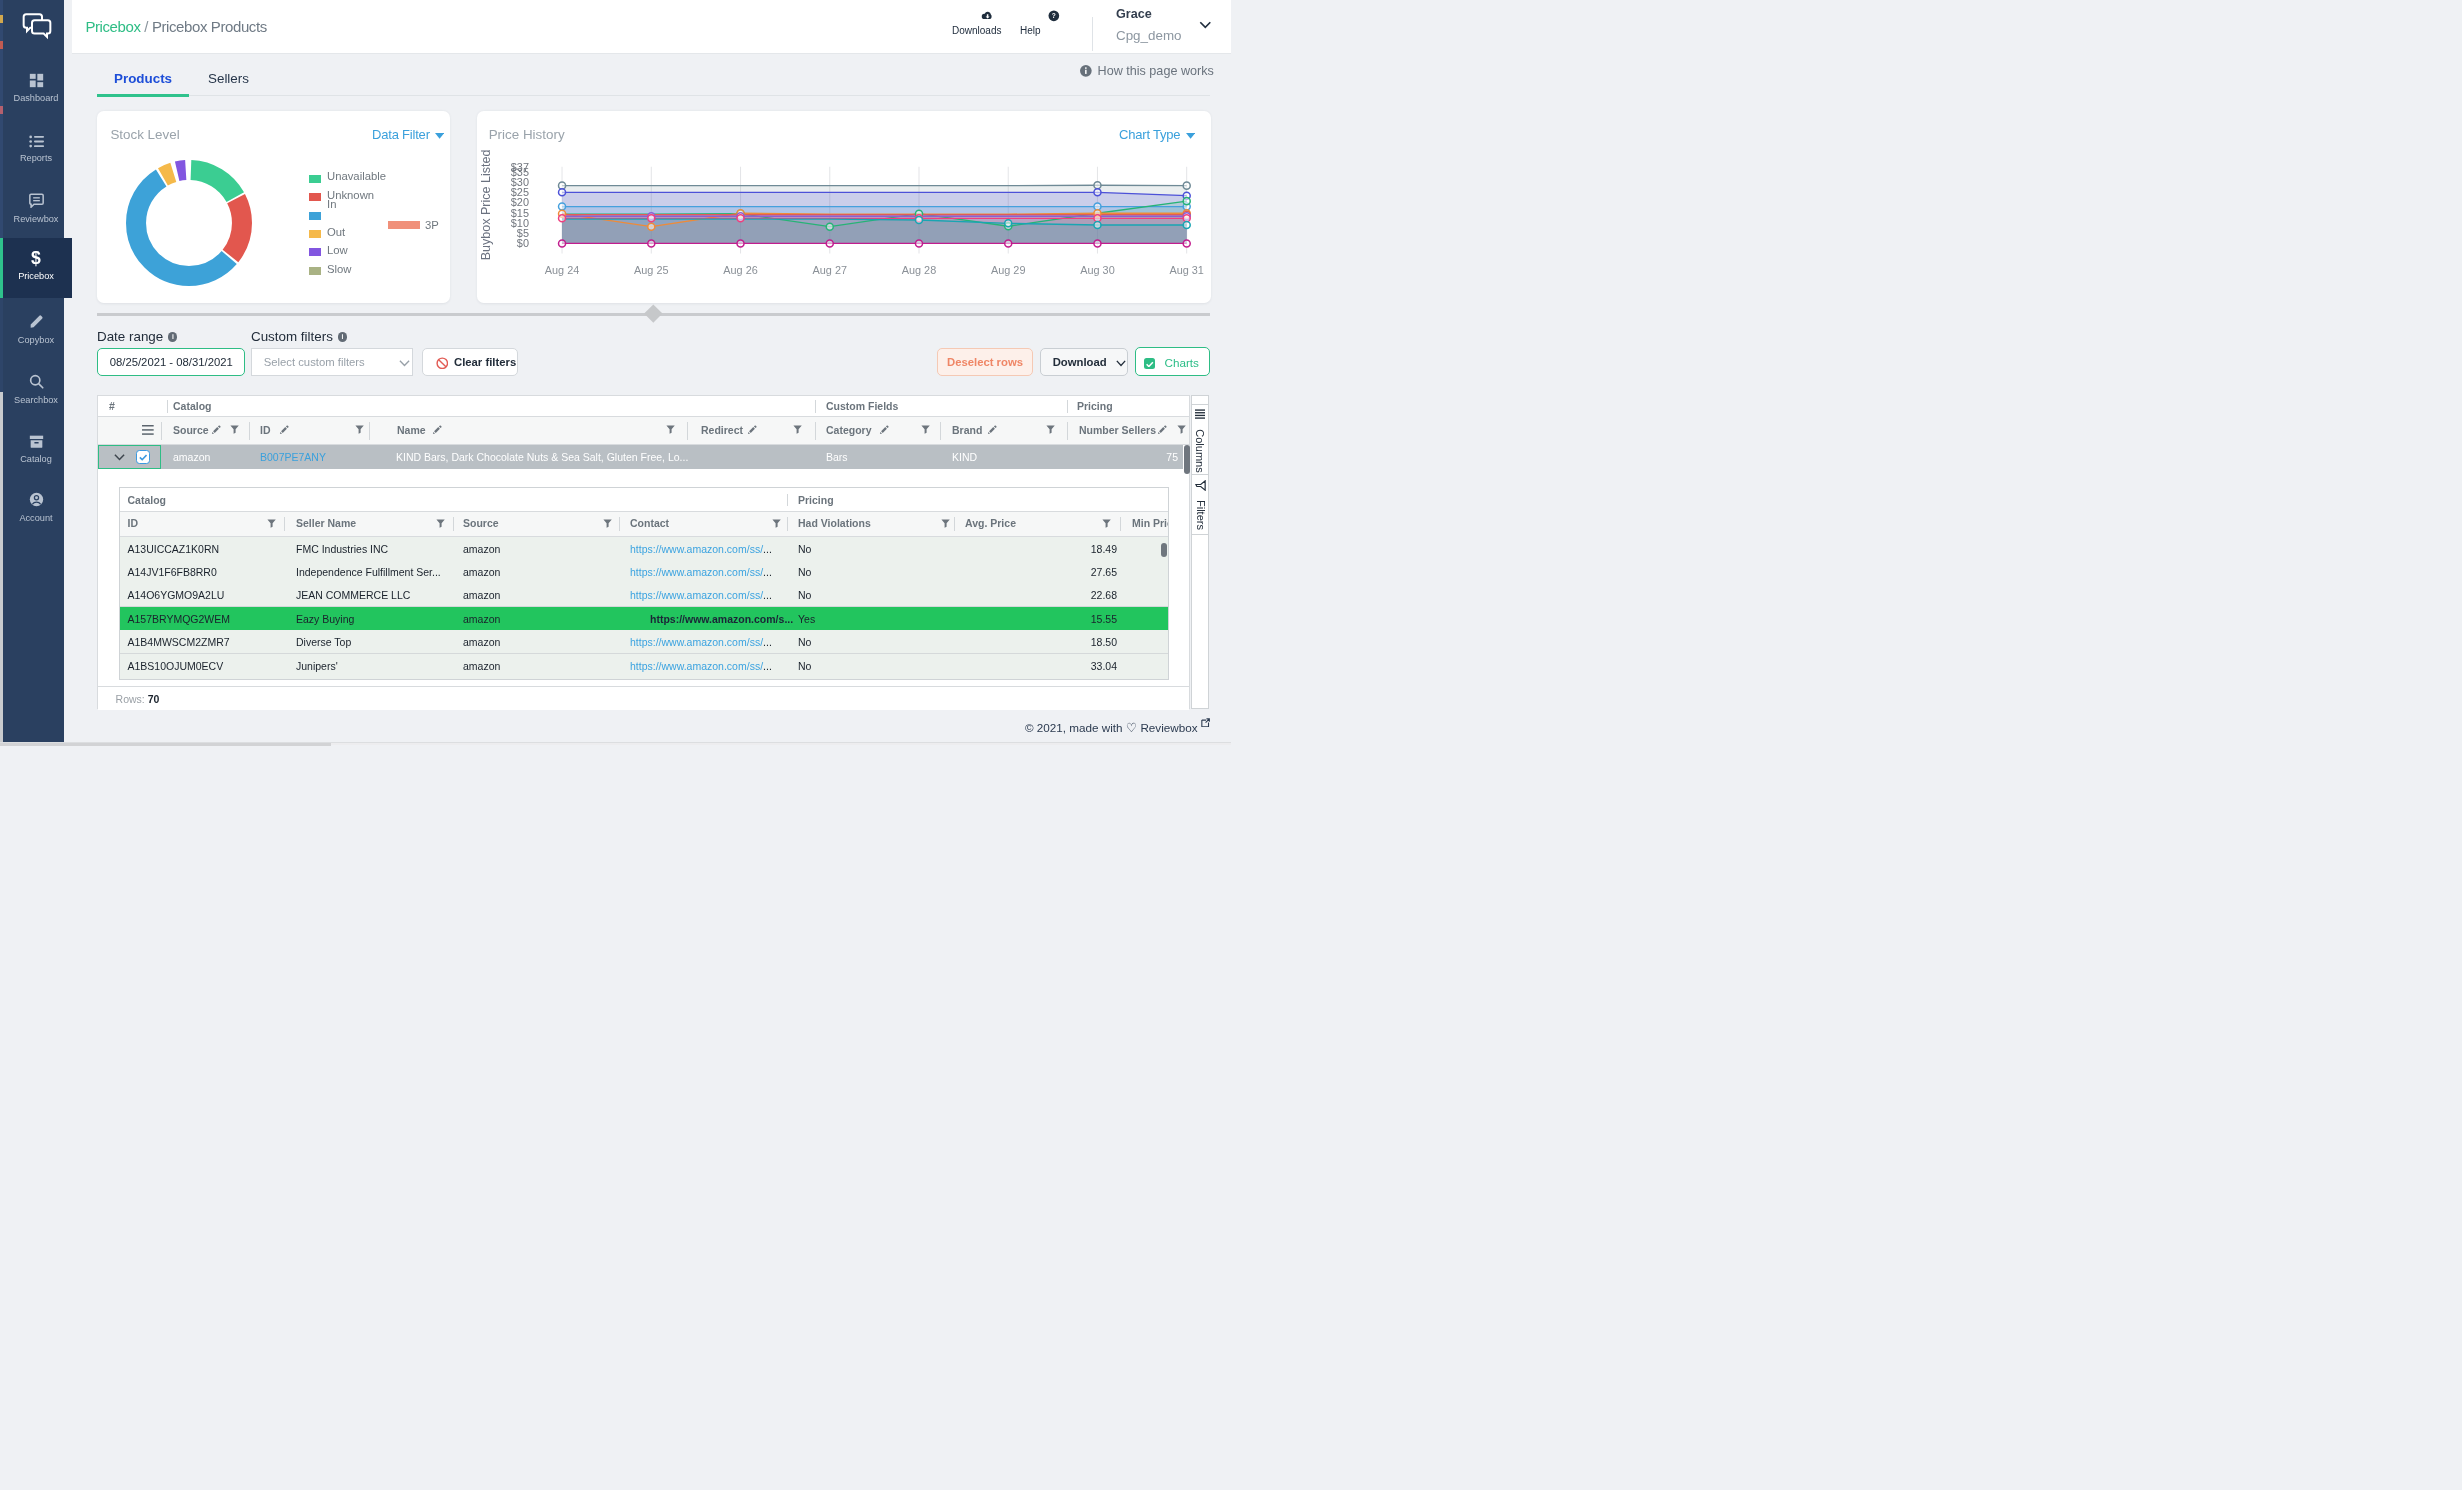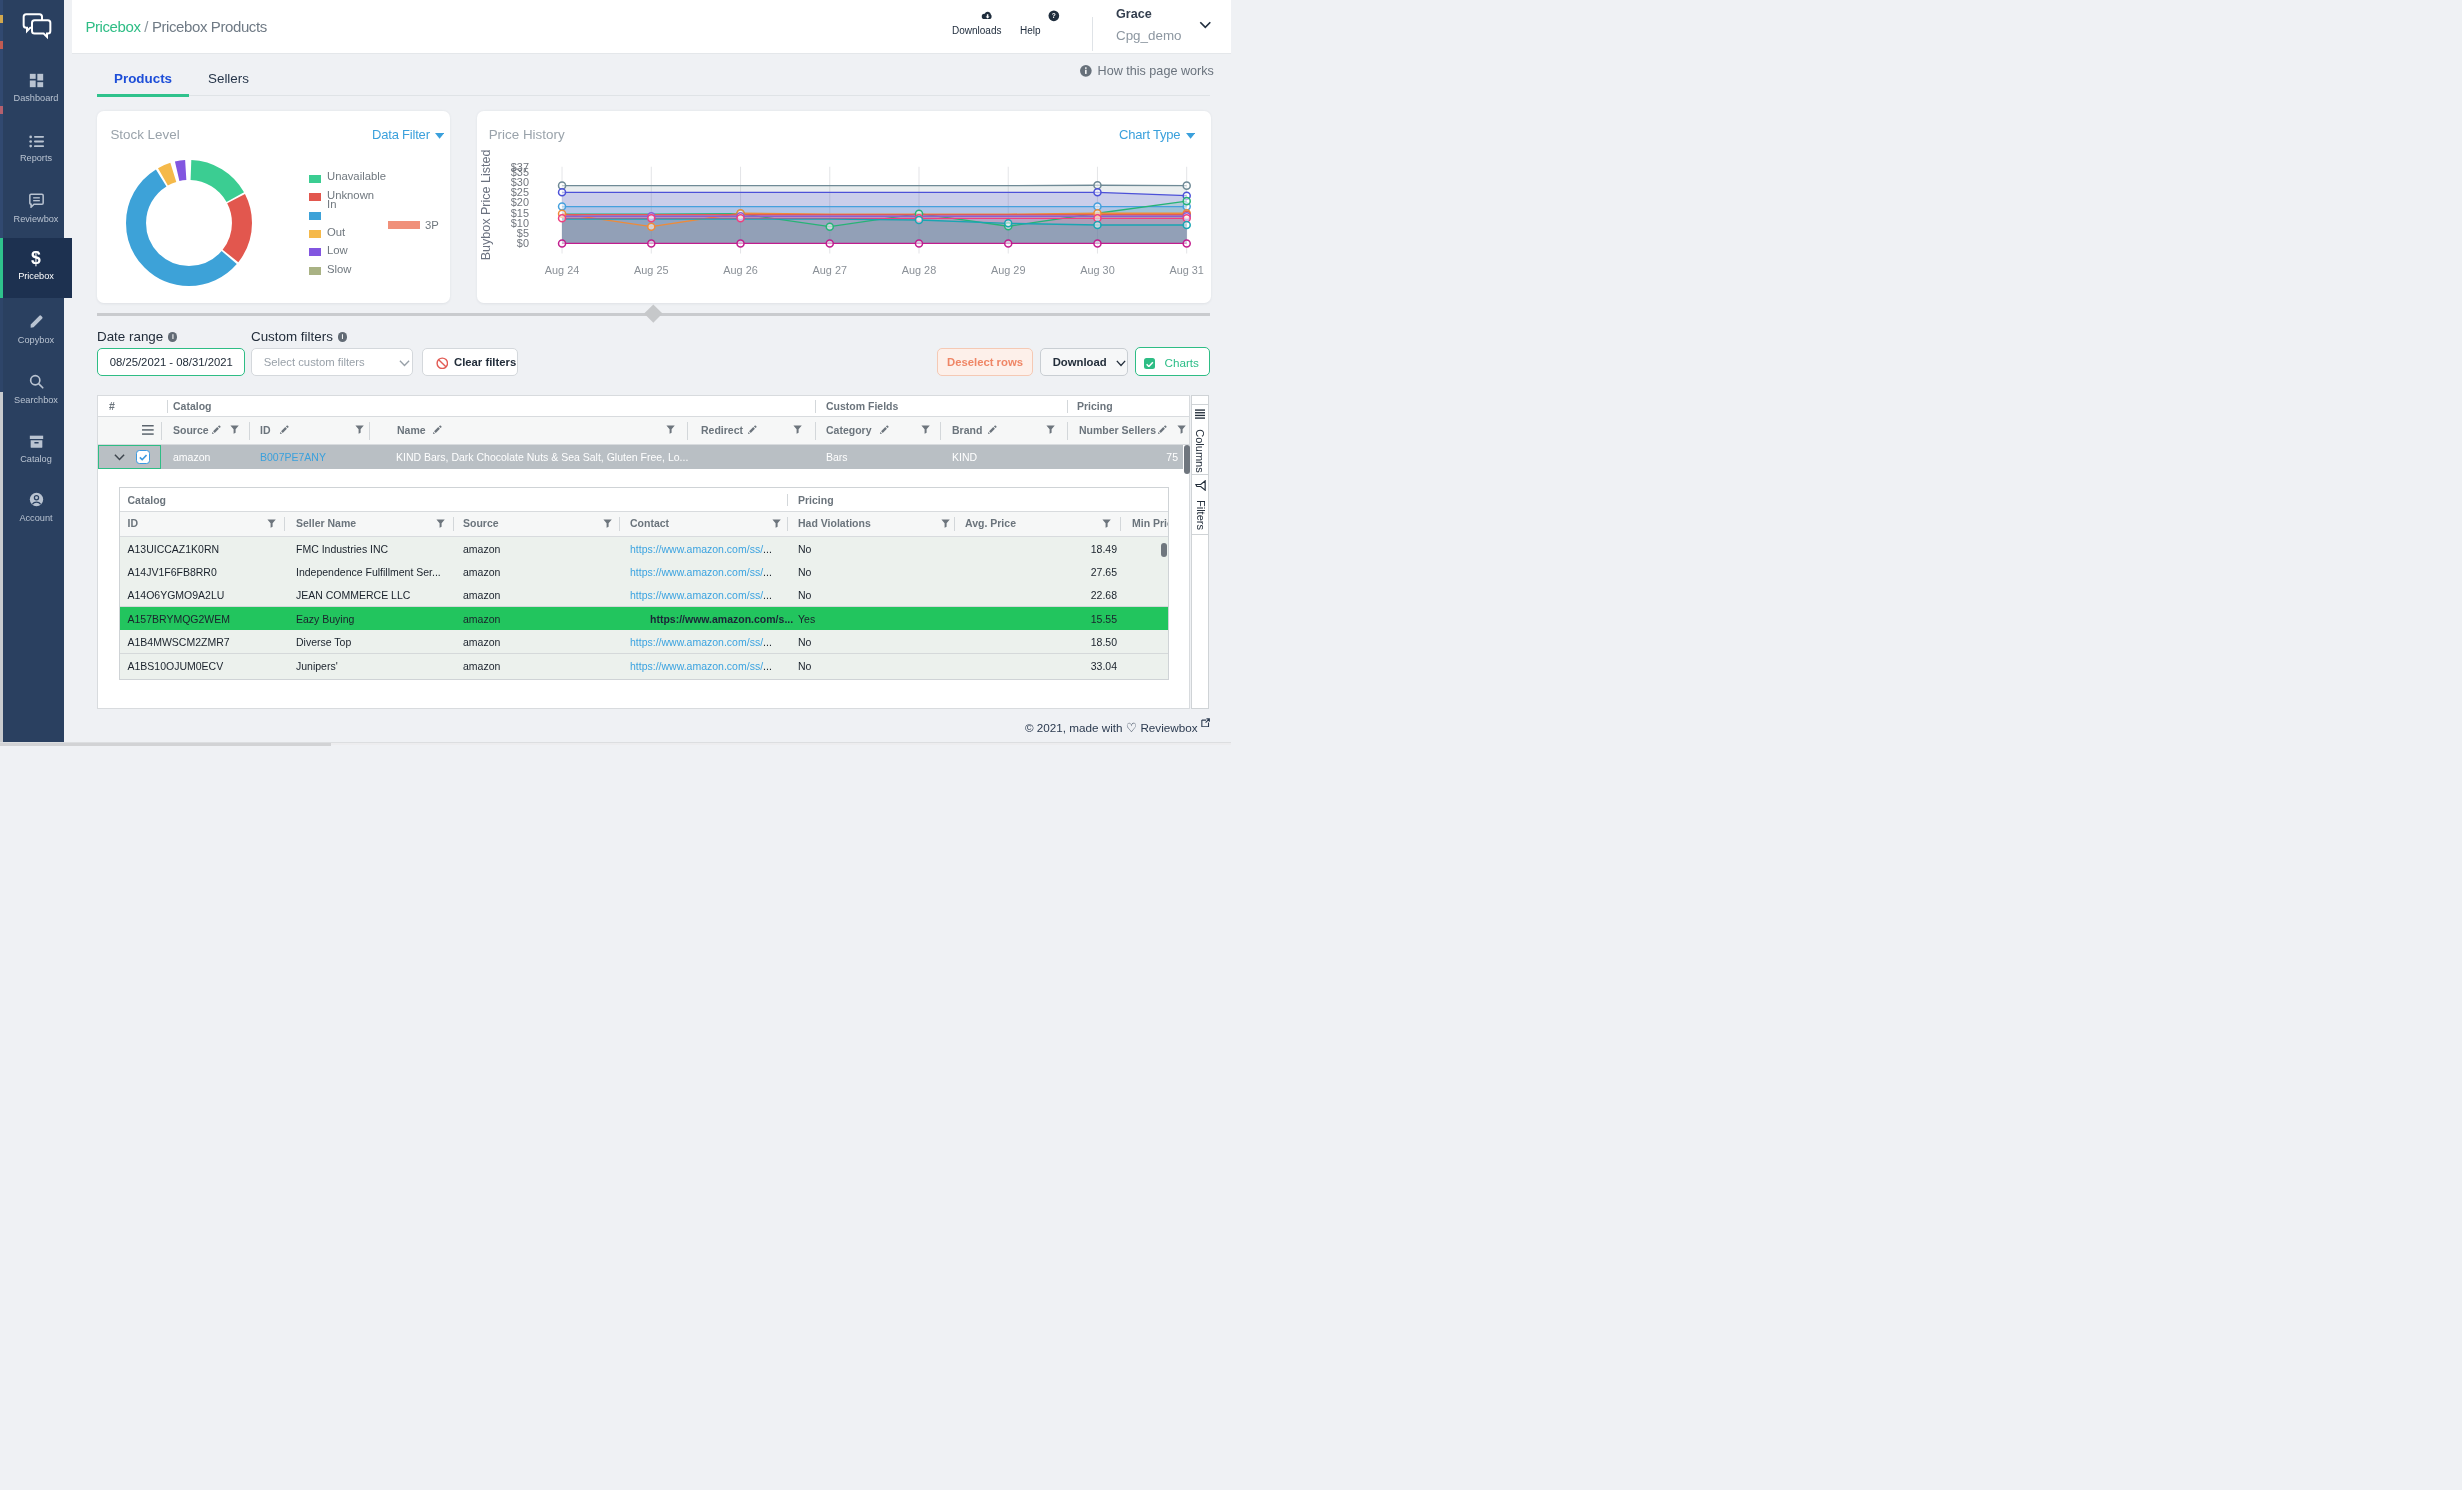--- a/index.html
+++ b/index.html
@@ -29,21 +29,21 @@
 #priceCard { left:477px; width:734px; }
 .cardtitle { position:absolute; font-size:13.4px; color:#9aa3ab; }
 .bluelink { position:absolute; font-size:13px; color:#3aa0dc; letter-spacing:-0.2px; }
 
 #sliderbar { position:absolute; left:97px; top:313px; width:1113px; height:3.4px; background:#c9cbce; }
 #sliderdiamond { position:absolute; left:647px; top:307px; width:12.6px; height:12.6px; background:#c6c8ca; transform:rotate(45deg); }
 
 .flabel { position:absolute; font-size:13.4px; color:#222d3a; }
 .infoc { display:inline-block; width:9.2px; height:9.2px; background:#626b75; border-radius:50%; color:#fff; font-size:6.7px; font-weight:bold; text-align:center; line-height:9.2px; vertical-align:1.7px; margin-left:5px; }
 #dateinput { position:absolute; left:97px; top:348px; width:148px; height:28px; border:1.3px solid #2ebd85; border-radius:5px; background:#fff; font-size:11.3px; color:#222d3a; line-height:26px; padding-left:11.7px; }
-#selinput { position:absolute; left:251px; top:348px; width:162px; height:28px; border:0.8px solid #d4d8dc; border-radius:5px; background:#fff; font-size:11.3px; color:#99a1a9; line-height:27px; padding-left:11.7px; }
+#selinput { position:absolute; left:251px; top:348px; width:162px; height:28px; border:0.8px solid #d4d8dc; border-radius:0; background:#fff; font-size:11.3px; color:#99a1a9; line-height:27px; padding-left:11.7px; }
 #clearbtn { position:absolute; left:422px; top:348px; width:96px; height:28px; border:0.8px solid #d4d8dc; border-radius:5px; background:#fff; font-size:11.3px; font-weight:bold; color:#222d3a; line-height:27px; text-align:left; }
 #deselbtn { position:absolute; left:937px; top:348px; width:96px; height:28px; background:#fdf0ea; border:0.8px solid #f5c9b4; border-radius:5px; font-size:11.3px; font-weight:bold; color:#ef8666; line-height:26px; text-align:center; }
 #dlbtn { position:absolute; left:1040px; top:348px; width:88px; height:28px; background:#f6f7f8; border:0.8px solid #c9ced3; border-radius:5px; font-size:11.3px; font-weight:bold; color:#222d3a; line-height:26px; text-align:center; }
 #chartsbtn { position:absolute; left:1135px; top:347px; width:75px; height:28.5px; background:#fff; border:1.3px solid #2ebd85; border-radius:5px; }
 
 #tableWrap { position:absolute; left:97px; top:395px; width:1093px; height:314px; background:#fff; border:0.8px solid #d8dbde; }
 .tgrouphdr { position:absolute; left:0; top:0; width:100%; height:21px; border-bottom:0.8px solid #d8dbde; font-size:10.5px; font-weight:bold; color:#6b747c; }
 .tcolhdr { position:absolute; left:0; top:21px; width:100%; height:28px; background:#f6f7f7; border-bottom:0.8px solid #d8dbde; font-size:10.5px; font-weight:bold; color:#6b747c; }
 .vsep { position:absolute; width:0.8px; background:#d3d7da; }
 #selrow { position:absolute; left:0; top:49px; width:1085px; height:24px; background:#b9bfc4; color:#fff; font-size:10.5px; }
@@ -477,20 +477,23 @@
       <span class="abs" style="left:7.5px;top:5.9px;">A1BS10OJUM0ECV</span>
         <span class="abs" style="left:176px;top:5.9px;">Junipers'</span>
         <span class="abs" style="left:343px;top:5.9px;">amazon</span>
         <span class="abs" style="left:510px;top:5.9px;color:#3ba3e0;">https://www.amazon.com/ss/<span style="color:#1a222c;">...</span></span>
         <span class="abs" style="left:678px;top:5.9px;">No</span>
         <span class="abs" style="left:955px;top:5.9px;width:42px;text-align:right;">33.04</span>
     </div>
     <div class="nrow" style="top:189px;"></div>
       <div class="abs" style="left:1041px;top:55px;width:5.9px;height:14.2px;background:#6f767e;border-radius:3.4px;"></div>
   </div>
+  <div id="footerRow">
+    <span class="abs" style="left:17.6px;top:5.9px;color:#9aa0a6;">Rows: <b style="color:#1a222c;">70</b></span>
+  </div>
 </div>
 <div id="rightTabs">
   <div class="abs" style="left:-0.8px;top:7.5px;width:17.6px;height:71px;border-top:0.8px solid #cfd3d6;border-bottom:0.8px solid #cfd3d6;">
     <svg class="abs" style="left:3.4px;top:4.2px;" width="10" height="10" viewBox="0 0 12 12">
         <rect x="0" y="0.5" width="12" height="1.6" fill="#222d3a"></rect>
         <rect x="0" y="3.7" width="12" height="1.6" fill="#222d3a"></rect>
         <rect x="0" y="6.9" width="12" height="1.6" fill="#222d3a"></rect>
         <rect x="0" y="10.1" width="12" height="1.6" fill="#222d3a"></rect>
       </svg>
     <div class="abs" style="left:-16px;top:40px;width:50px;text-align:center;font-size:11px;color:#222d3a;transform:rotate(90deg);">Columns</div>

